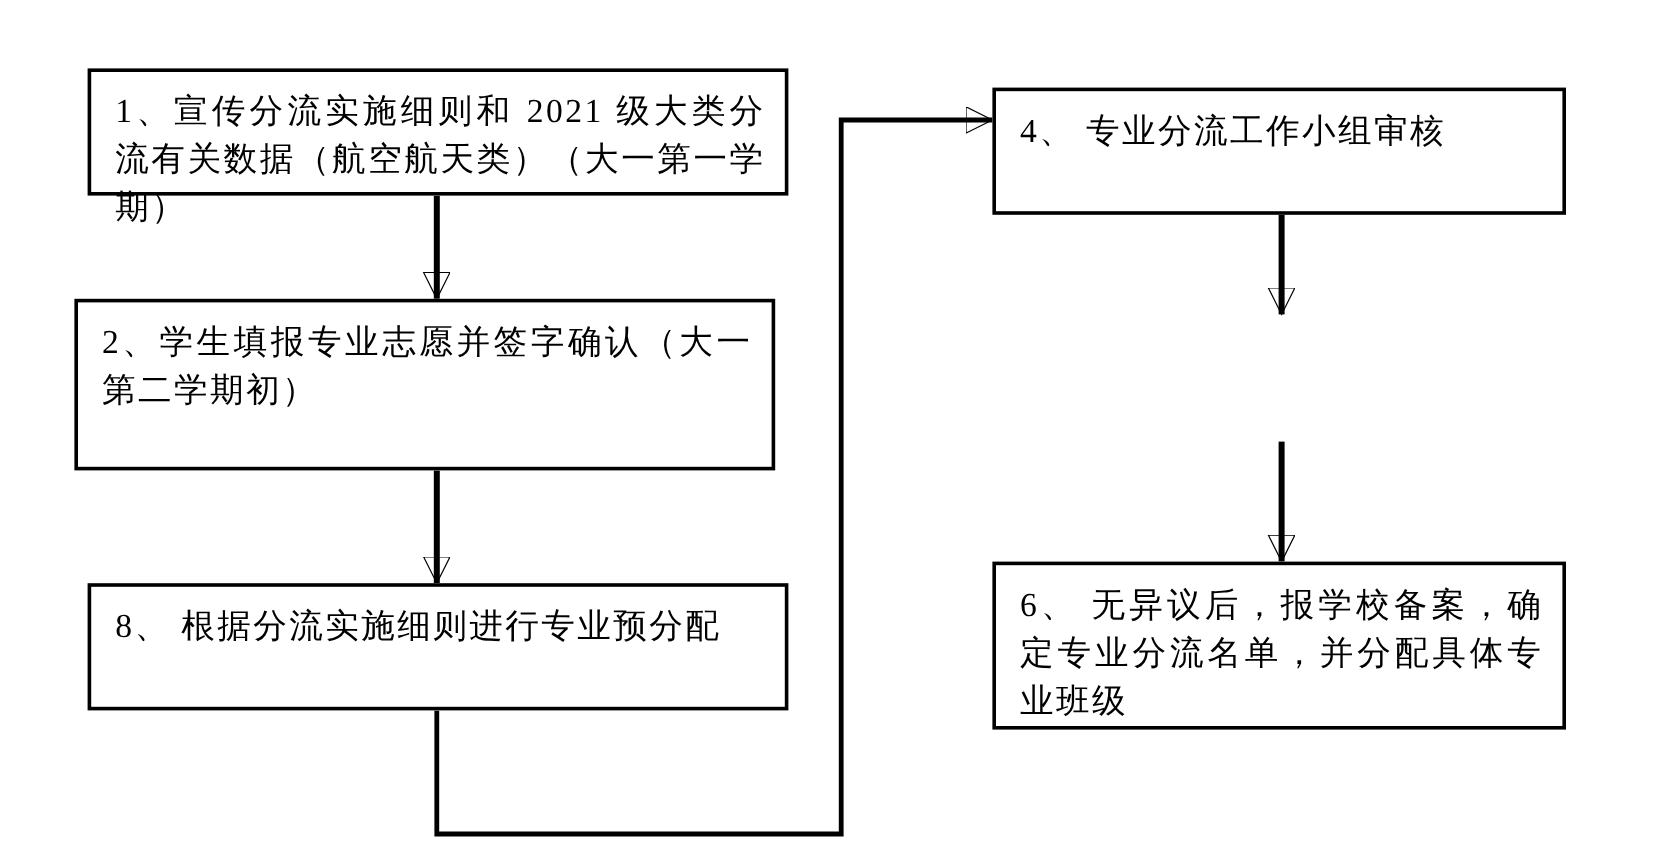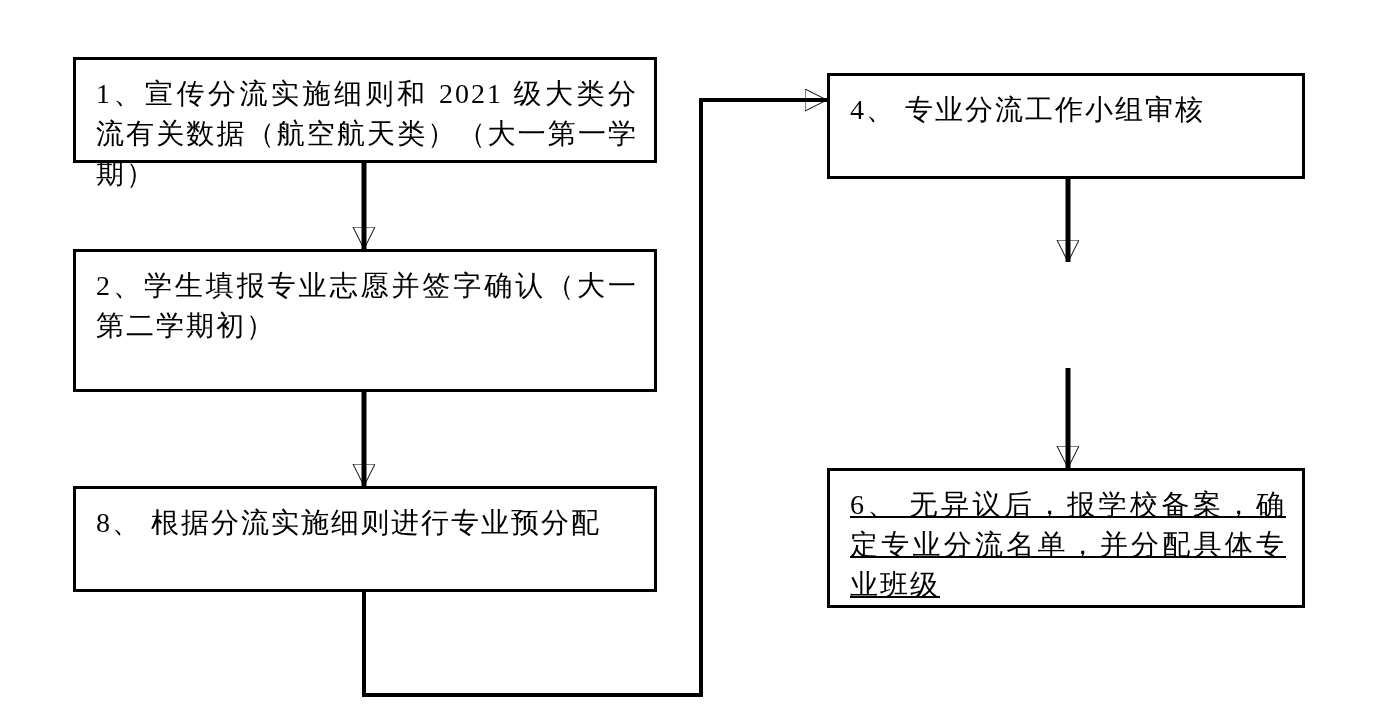--- a/index.html
+++ b/index.html
@@ -57,30 +57,30 @@
     <line class="stem" x1="364" y1="392" x2="364" y2="486" marker-end="url(#arrowhead)"></line>
     <path class="elbow" d="M 364 592 L 364 695 L 701 695 L 701 100 L 827 100" marker-end="url(#arrowhead)"></path>
     <line class="stem" x1="1068" y1="163" x2="1068" y2="262" marker-end="url(#arrowhead)"></line>
     <line class="stem" x1="1068" y1="368" x2="1068" y2="468" marker-end="url(#arrowhead)"></line>
   </svg>
 
   <div class="flow-box" style="left:73px; top:57px; width:584px; height:106px;">
     <span>1、宣传分流实施细则和 2021 级大类分流有关数据（航空航天类）（大一第一学期）</span>
   </div>
 
-  <div class="flow-box" style="left:73px; top:249px; width:584px; height:143px;">
+  <div class="flow-box" style="left:62px; top:249px; width:584px; height:143px;">
     <span>2、学生填报专业志愿并签字确认（大一第二学期初）</span>
   </div>
 
   <div class="flow-box" style="left:73px; top:486px; width:584px; height:106px;">
     <span>8、 根据分流实施细则进行专业预分配</span>
   </div>
 
   <div class="flow-box" style="left:827px; top:73px; width:478px; height:106px;">
     <span>4、 专业分流工作小组审核</span>
   </div>
 
 
-  <div class="flow-box" style="left:827px; top:468px; width:478px; height:140px;text-decoration:underline;">
+  <div class="flow-box" style="left:827px; top:468px; width:478px; height:140px;">
     <span>6、 无异议后，报学校备案，确定专业分流名单，并分配具体专业班级</span>
   </div>
 
 </div>
 
 </body></html>

